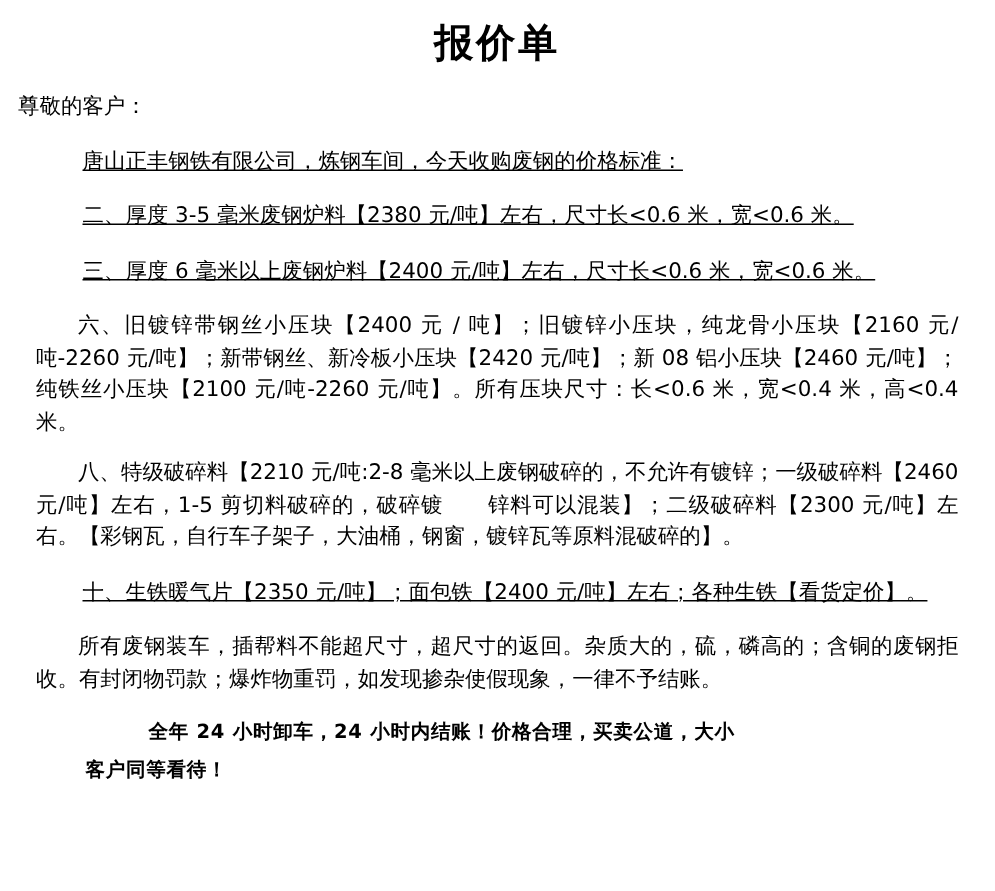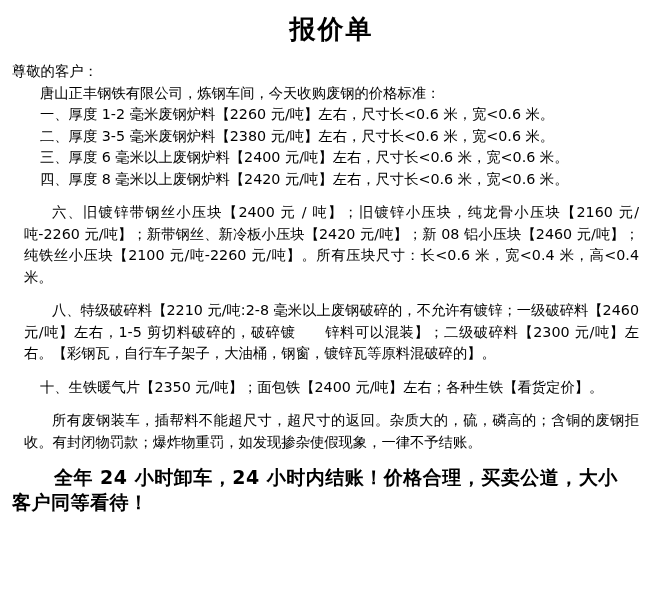--- a/index.html
+++ b/index.html
@@ -32,61 +32,61 @@
   .body-text {
     padding: 0 12px 0 12px;
     font-size: 14.3px;
     line-height: 21.5px;
   }
   .salutation {
     margin: 0 0 0 0;
     text-indent: 0;
   }
   .para {
-    margin: 0;
+    margin: 15px;
     text-indent: 28px;
     text-align: justify;
     text-justify: inter-ideograph;
+    text-decoration: underline;
   }
   .para-flow {
     margin: 12px;
     text-indent: 28px;
     text-align: justify;
     text-justify: inter-ideograph;
   }
   .closing {
     margin-top: 8px;
-    font-size: 19px;
+    font-size: 13px;
     font-weight: bold;
     line-height: 25px;
     text-indent: 42px;
     letter-spacing: 0.5px;
+    margin-left: 45px;
   }
   .closing .line2 {
     display: block;
     text-indent: 0;
   }
 </style>
 </head>
 <body>
 
 <div class="page">
 
   <div class="doc-title">报价单</div>
 
   <div class="body-text">
 
     <p class="salutation">尊敬的客户：</p>
 
     <p class="para">唐山正丰钢铁有限公司，炼钢车间，今天收购废钢的价格标准：</p>
 
-    <p class="para">一、厚度 1-2 毫米废钢炉料【2260 元/吨】左右，尺寸长&lt;0.6 米，宽&lt;0.6 米。</p>
     <p class="para">二、厚度 3-5 毫米废钢炉料【2380 元/吨】左右，尺寸长&lt;0.6 米，宽&lt;0.6 米。</p>
     <p class="para">三、厚度 6 毫米以上废钢炉料【2400 元/吨】左右，尺寸长&lt;0.6 米，宽&lt;0.6 米。</p>
-    <p class="para">四、厚度 8 毫米以上废钢炉料【2420 元/吨】左右，尺寸长&lt;0.6 米，宽&lt;0.6 米。</p>
     <p class="para-flow">六、旧镀锌带钢丝小压块【2400 元 / 吨】；旧镀锌小压块，纯龙骨小压块【2160 元/吨-2260 元/吨】；新带钢丝、新冷板小压块【2420 元/吨】；新 08 铝小压块【2460 元/吨】；纯铁丝小压块【2100 元/吨-2260 元/吨】。所有压块尺寸：长&lt;0.6 米，宽&lt;0.4 米，高&lt;0.4 米。</p>
     <p class="para-flow">八、特级破碎料【2210 元/吨:2-8 毫米以上废钢破碎的，不允许有镀锌；一级破碎料【2460 元/吨】左右，1-5 剪切料破碎的，破碎镀　　锌料可以混装】；二级破碎料【2300 元/吨】左右。【彩钢瓦，自行车子架子，大油桶，钢窗，镀锌瓦等原料混破碎的】。</p>
     <p class="para">十、生铁暖气片【2350 元/吨】；面包铁【2400 元/吨】左右；各种生铁【看货定价】。</p>
 
     <p class="para-flow">所有废钢装车，插帮料不能超尺寸，超尺寸的返回。杂质大的，硫，磷高的；含铜的废钢拒收。有封闭物罚款；爆炸物重罚，如发现掺杂使假现象，一律不予结账。</p>
 
     <div class="closing">
       <span>全年 24 小时卸车，24 小时内结账！价格合理，买卖公道，大小</span>
       <span class="line2">客户同等看待！</span>
     </div>

